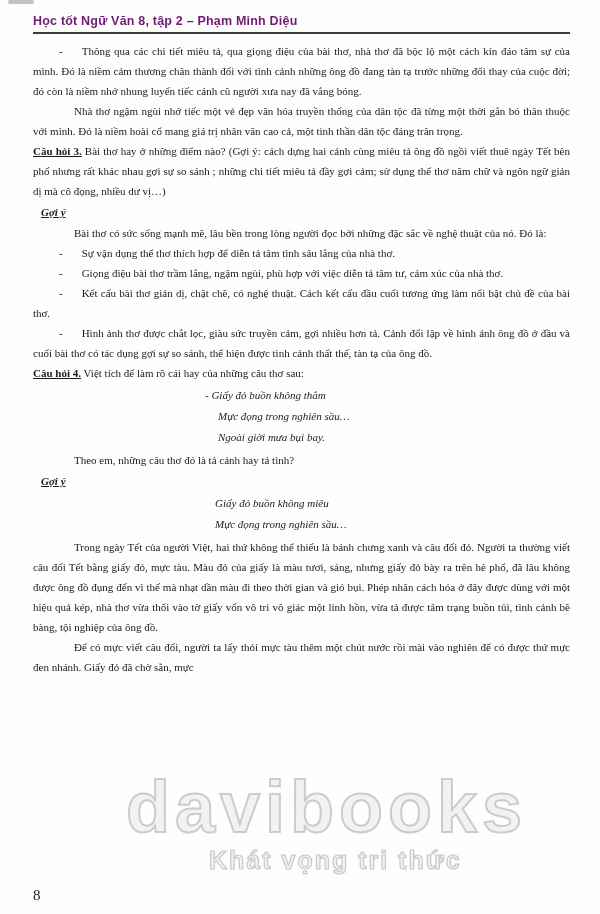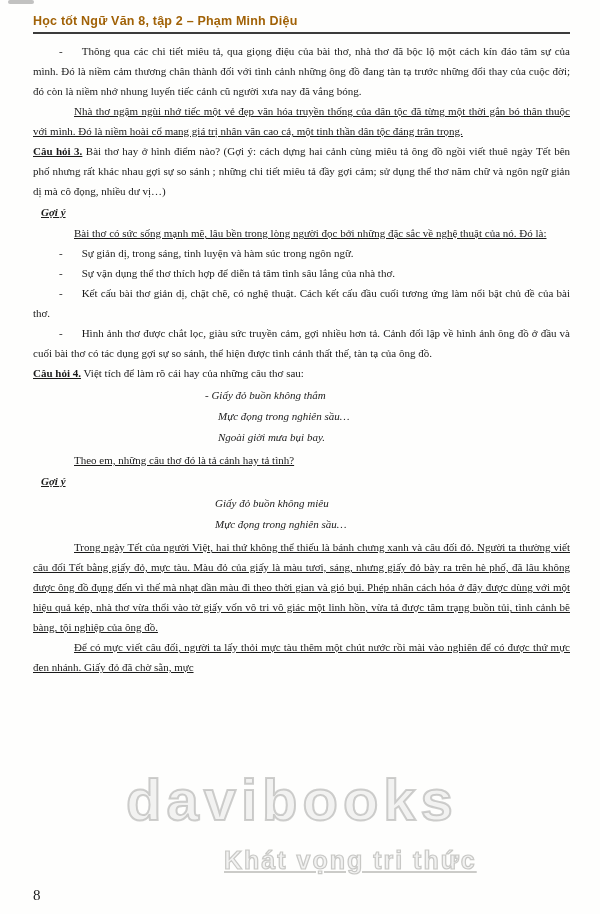--- a/index.html
+++ b/index.html
@@ -16,35 +16,35 @@
     overflow: hidden;
   }
   .scan-smudge {
     position: absolute; left: 8px; top: 0; width: 26px; height: 4px;
     background: #8f8f8f; opacity: .55; border-radius: 2px;
   }
   .header {
     font-family: "Liberation Sans", sans-serif;
     font-size: 12.5px;
     font-weight: 700;
-    color: #a16207;
+    color: #701a75;
     letter-spacing: 0.2px;
     padding-bottom: 4px;
     border-bottom: 2px solid #3c3c3c;
   }
   .body-text {
     position: relative;
     z-index: 2;
     margin-top: 7px;
     font-size: 11px;
     line-height: 20px;
     text-align: justify;
   }
   .body-text p { margin: 0; }
-  .para-indent { text-indent: 41px; text-decoration: underline; }
+  .para-indent { text-indent: 41px; }
   .bullet { text-indent: 26px; }
   .bullet .dash { margin-right: 19px; }
   .q-para { text-indent: 0; }
   .q-label { font-weight: bold; text-decoration: underline; }
   .hint-italic { }
   .goiy-heading {
     margin-left: 8px !important;
     font-weight: bold;
     font-style: italic;
     text-decoration: underline;
@@ -69,56 +69,55 @@
     z-index: 1;
     font-family: "Liberation Sans", sans-serif;
     font-weight: 700;
     color: rgba(190, 190, 188, 0.18);
     -webkit-text-stroke: 2px rgba(168, 168, 165, 0.55);
     pointer-events: none;
     white-space: nowrap;
   }
   .watermark-main {
     left: 126px; top: 766px;
-    font-size: 58px;
+    font-size: 72px;
     letter-spacing: 5px;
   }
   .watermark-slogan {
-    left: 224px; top: 846px;
+    left: 209px; top: 846px;
     font-size: 25px;
     letter-spacing: 2px;
-    text-decoration: underline;
     -webkit-text-stroke: 1.2px rgba(168, 168, 165, 0.6);
   }
 </style>
 </head>
 <body>
 
 <div class="page">
   <div class="scan-smudge"></div>
 
   <div class="header">Học tốt Ngữ Văn 8, tập 2 – Phạm Minh Diệu</div>
 
   <div class="watermark watermark-main">davibooks</div>
   <div class="watermark watermark-slogan">Khát vọng tri thức</div>
 
   <div class="body-text">
 
     <p class="bullet"><span class="dash">-</span><span>Thông qua các chi tiết miêu tả, qua giọng điệu của bài thơ, nhà thơ đã bộc lộ một cách kín đáo tâm sự của mình. Đó là niềm cảm thương chân thành đối với tình cảnh những ông đồ đang tàn tạ trước những đổi thay của cuộc đời; đó còn là niềm nhớ nhung luyến tiếc cảnh cũ người xưa nay đã vắng bóng.</span></p>
 
     <p class="para-indent">Nhà thơ ngậm ngùi nhớ tiếc một vẻ đẹp văn hóa truyền thống của dân tộc đã từng một thời gắn bó thân thuộc với mình. Đó là niềm hoài cổ mang giá trị nhân văn cao cả, một tinh thần dân tộc đáng trân trọng.</p>
 
-    <p class="q-para"><span class="q-label">Câu hỏi 3.</span><span> Bài thơ hay ở hình điểm nào? (</span><span class="hint-italic">Gợi ý:</span><span> cách dựng hai cảnh cùng miêu tả ông đồ ngồi viết thuê ngày Tết bên phố nhưng rất khác nhau gợi sự so sánh ; những chi tiết miêu tả đầy gợi cảm; sử dụng thể thơ năm chữ và ngôn ngữ giản dị mà cô đọng, nhiều dư vị…)</span></p>
+    <p class="q-para"><span class="q-label">Câu hỏi 3.</span><span> Bài thơ hay ở những điểm nào? (</span><span class="hint-italic">Gợi ý:</span><span> cách dựng hai cảnh cùng miêu tả ông đồ ngồi viết thuê ngày Tết bên phố nhưng rất khác nhau gợi sự so sánh ; những chi tiết miêu tả đầy gợi cảm; sử dụng thể thơ năm chữ và ngôn ngữ giản dị mà cô đọng, nhiều dư vị…)</span></p>
 
     <p class="goiy-heading">Gợi ý</p>
 
     <p class="para-indent">Bài thơ có sức sống mạnh mẽ, lâu bền trong lòng người đọc bởi những đặc sắc về nghệ thuật của nó. Đó là:</p>
 
-    <p class="bullet"><span class="dash">-</span><span>Sự giản dị, trong sáng, tinh luyện và hàm súc trong ngôn ngữ.</span></p>
     <p class="bullet"><span class="dash">-</span><span>Sự vận dụng thể thơ thích hợp để diễn tả tâm tình sâu lắng của nhà thơ.</span></p>
+    <p class="bullet"><span class="dash">-</span><span>Giọng điệu bài thơ trầm lắng, ngậm ngùi, phù hợp với việc diễn tả tâm tư, cảm xúc của nhà thơ.</span></p>
     <p class="bullet"><span class="dash">-</span><span>Kết cấu bài thơ giản dị, chặt chẽ, có nghệ thuật. Cách kết cấu đầu cuối tương ứng làm nổi bật chủ đề của bài thơ.</span></p>
     <p class="bullet"><span class="dash">-</span><span>Hình ảnh thơ được chắt lọc, giàu sức truyền cảm, gợi nhiều hơn tả. Cảnh đối lập về hình ảnh ông đồ ở đầu và cuối bài thơ có tác dụng gợi sự so sánh, thể hiện được tình cảnh thất thế, tàn tạ của ông đồ.</span></p>
 
 
     <p class="q-para"><span class="q-label">Câu hỏi 4.</span><span> Việt tích để làm rõ cái hay của những câu thơ sau:</span></p>
 
     <div class="poem poem1">
       <div class="poem-line">- Giấy đỏ buồn không thắm</div>
       <div class="poem-line cont">Mực đọng trong nghiên sầu…</div>
       <div class="poem-line cont">Ngoài giời mưa bụi bay.</div>

